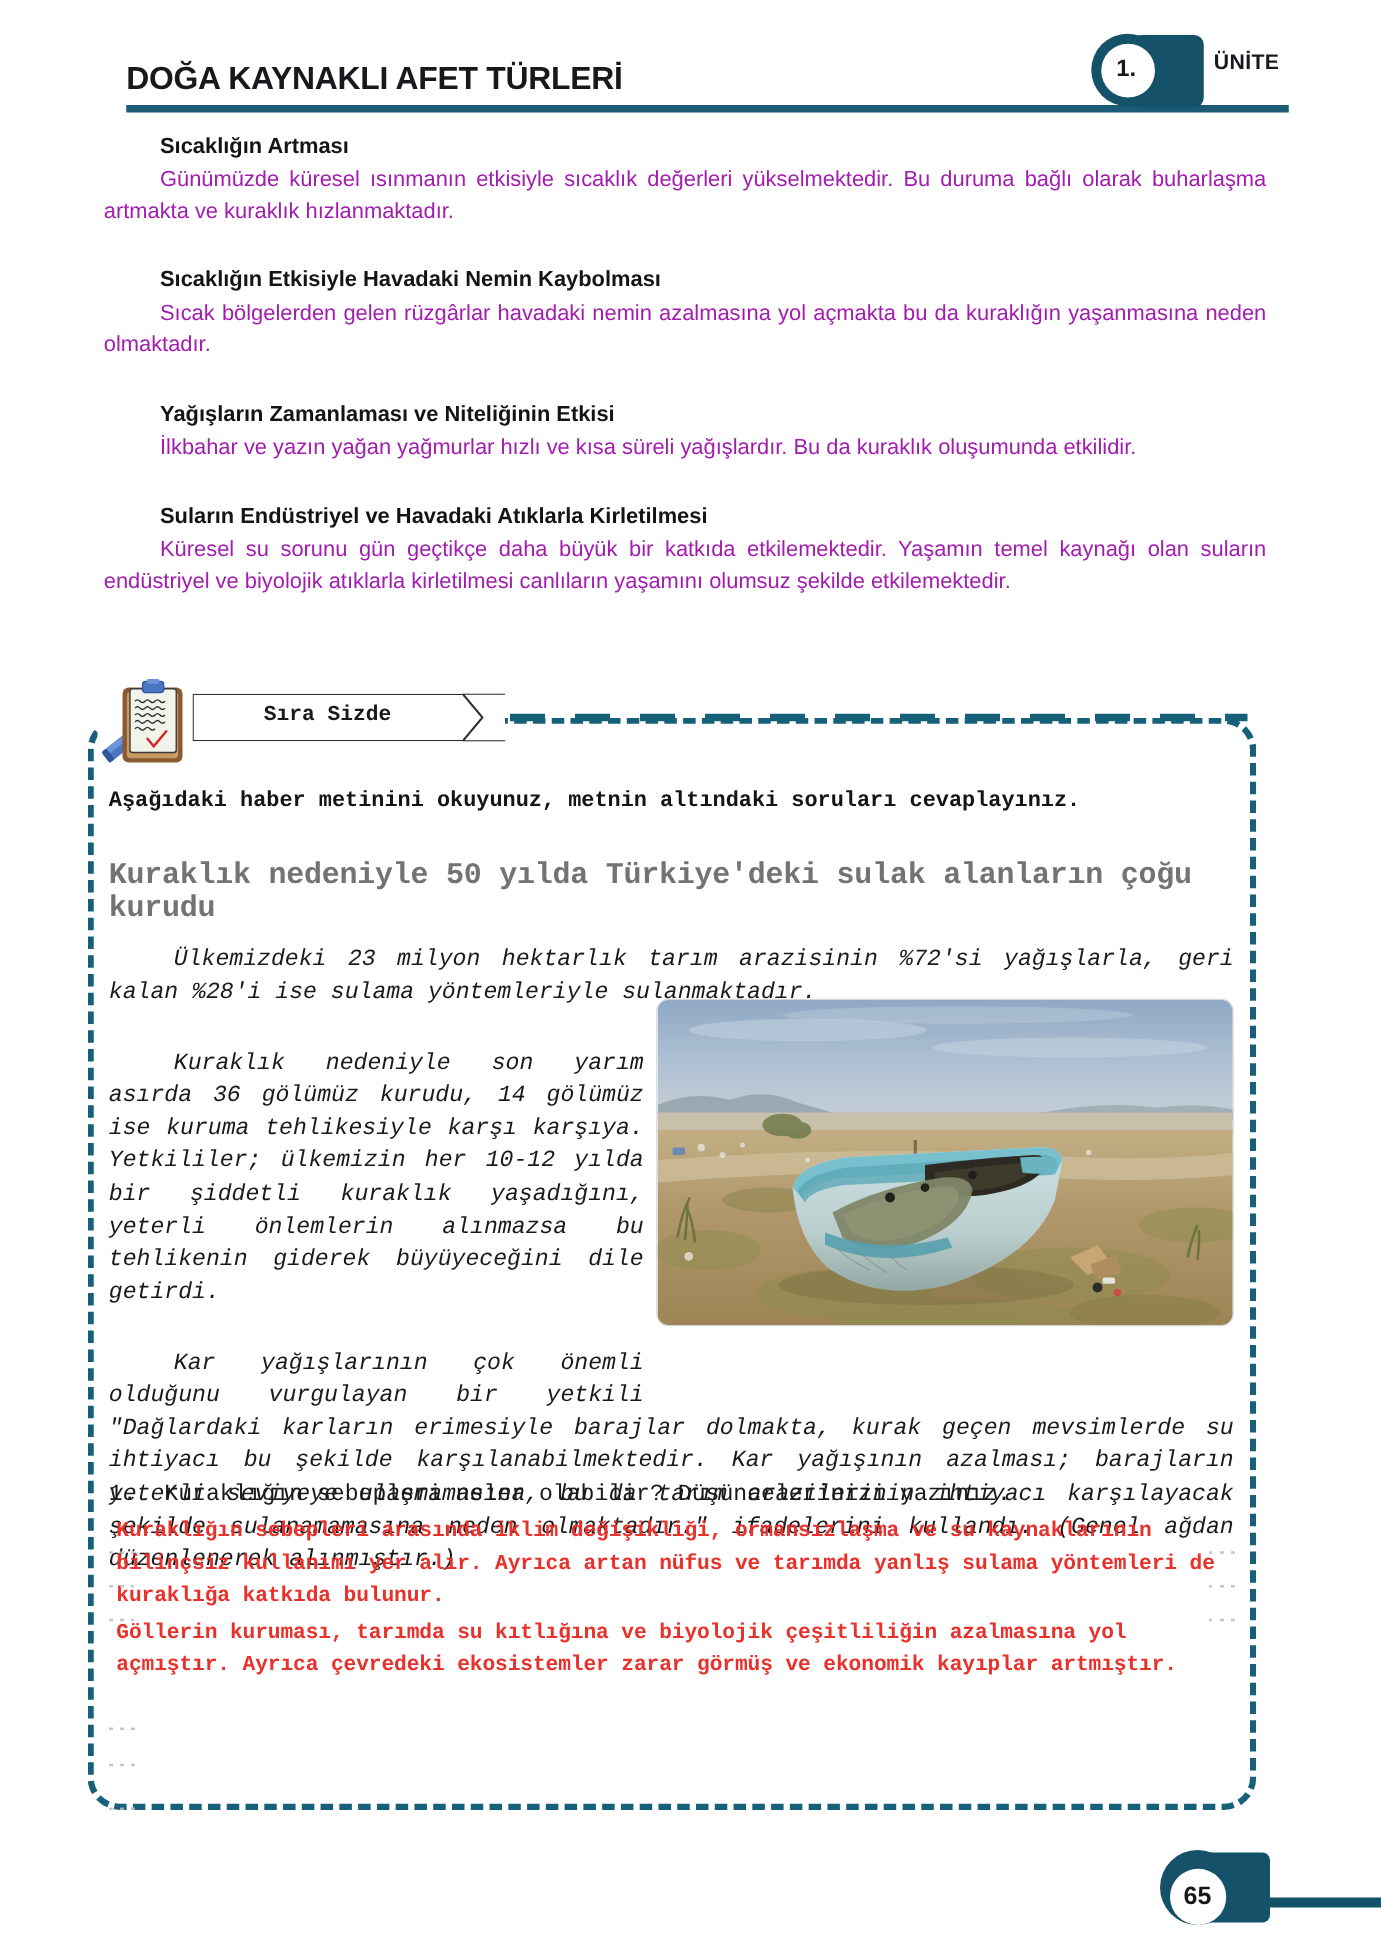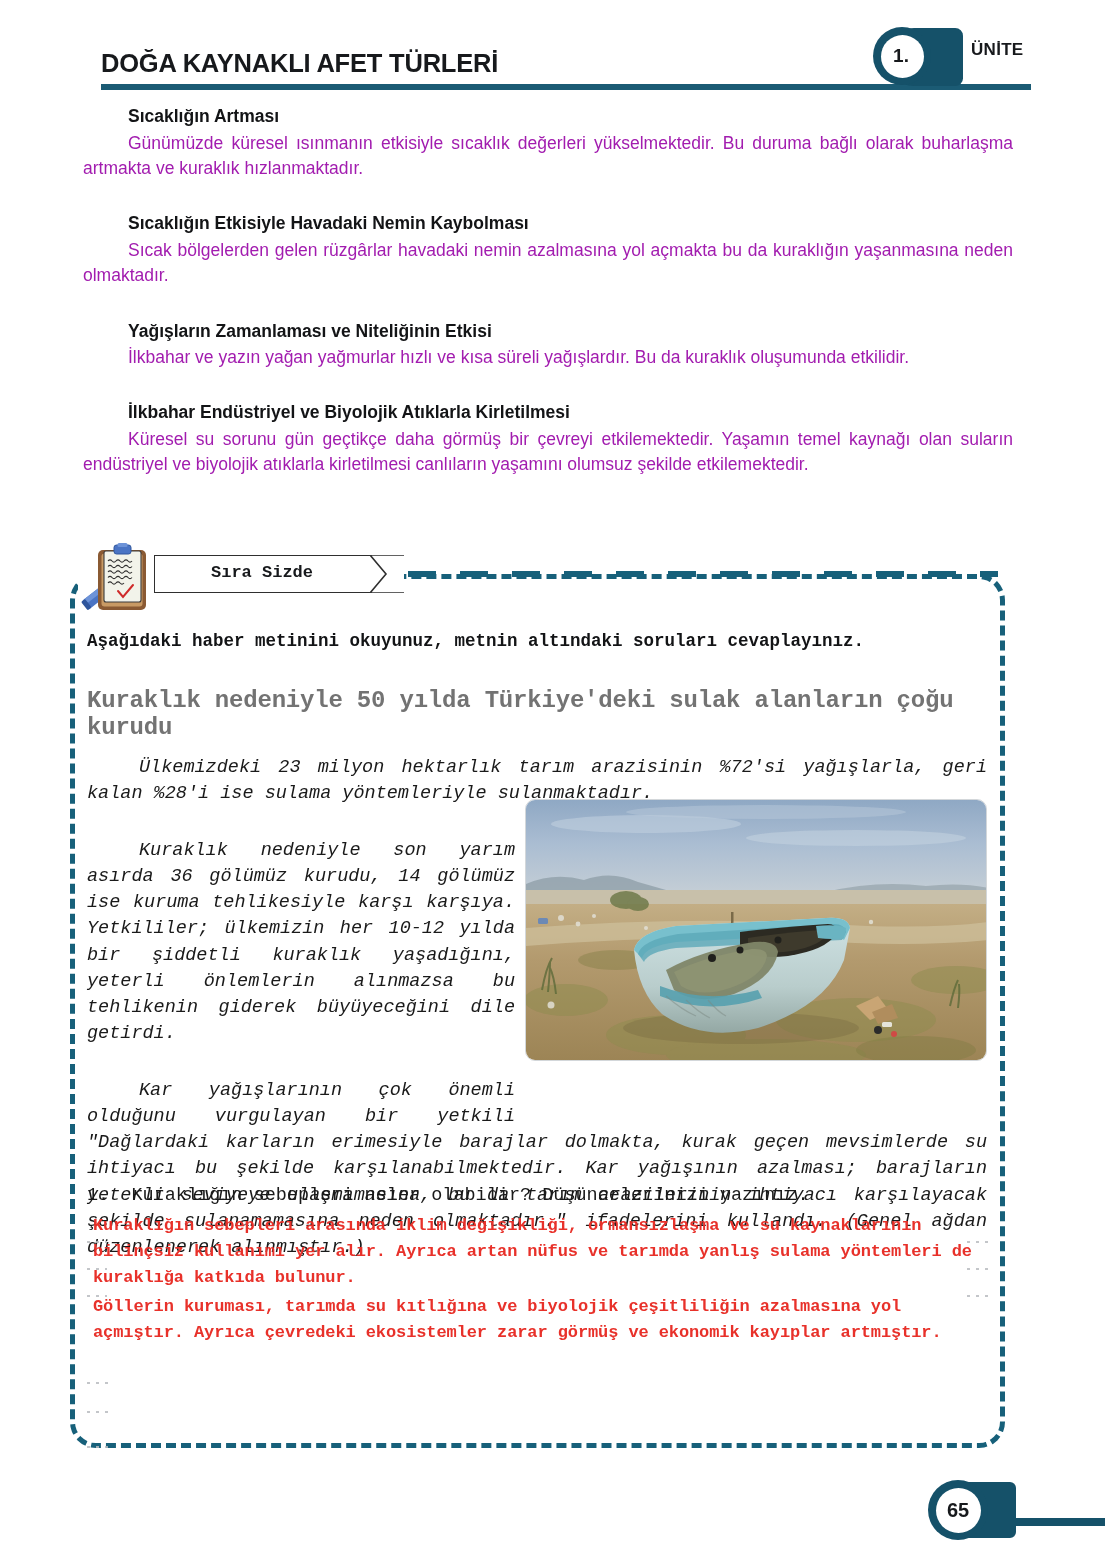--- a/index.html
+++ b/index.html
@@ -312,21 +312,21 @@
   }
   .pagenum-circle {
     position: absolute;
     left: 8px;
     top: 2px;
     width: 60px;
     height: 60px;
     border-radius: 50%;
     background: #155169;
     display: flex;
-    align-items: center;
+    align-items: flex-end;
     justify-content: center;
   }
   .pagenum-inner {
     width: 45px;
     height: 45px;
     border-radius: 50%;
     background: #ffffff;
     display: flex;
     align-items: center;
     justify-content: center;
@@ -353,22 +353,22 @@
 <div class="prose">
   <h3 class="sub-head">Sıcaklığın Artması</h3>
   <p class="para">Günümüzde küresel ısınmanın etkisiyle sıcaklık değerleri yükselmektedir. Bu duruma bağlı olarak buharlaşma artmakta ve kuraklık hızlanmaktadır.</p>
 
   <h3 class="sub-head">Sıcaklığın Etkisiyle Havadaki Nemin Kaybolması</h3>
   <p class="para">Sıcak bölgelerden gelen rüzgârlar havadaki nemin azalmasına yol açmakta bu da kuraklığın yaşanmasına neden olmaktadır.</p>
 
   <h3 class="sub-head">Yağışların Zamanlaması ve Niteliğinin Etkisi</h3>
   <p class="para">İlkbahar ve yazın yağan yağmurlar hızlı ve kısa süreli yağışlardır.  Bu da kuraklık oluşumunda etkilidir.</p>
 
-  <h3 class="sub-head">İlkbahar Endüstriyel ve Biyolojik Atıklarla Kirletilmesi</h3>
-  <p class="para last">Küresel su sorunu gün geçtikçe daha görmüş bir çevreyi etkilemektedir. Yaşamın temel kaynağı olan suların endüstriyel ve biyolojik atıklarla kirletilmesi canlıların yaşamını olumsuz şekilde etkilemektedir.</p>
+  <h3 class="sub-head">Suların Endüstriyel ve Havadaki Atıklarla Kirletilmesi</h3>
+  <p class="para last">Küresel su sorunu gün geçtikçe daha büyük bir katkıda etkilemektedir. Yaşamın temel kaynağı olan suların endüstriyel ve biyolojik atıklarla kirletilmesi canlıların yaşamını olumsuz şekilde etkilemektedir.</p>
 </div>
 
 <div class="activity-wrap">
 
   <div class="activity-box"></div>
 
   <div class="dash-row"></div>
 
   <div class="banner-mask"></div>
 

